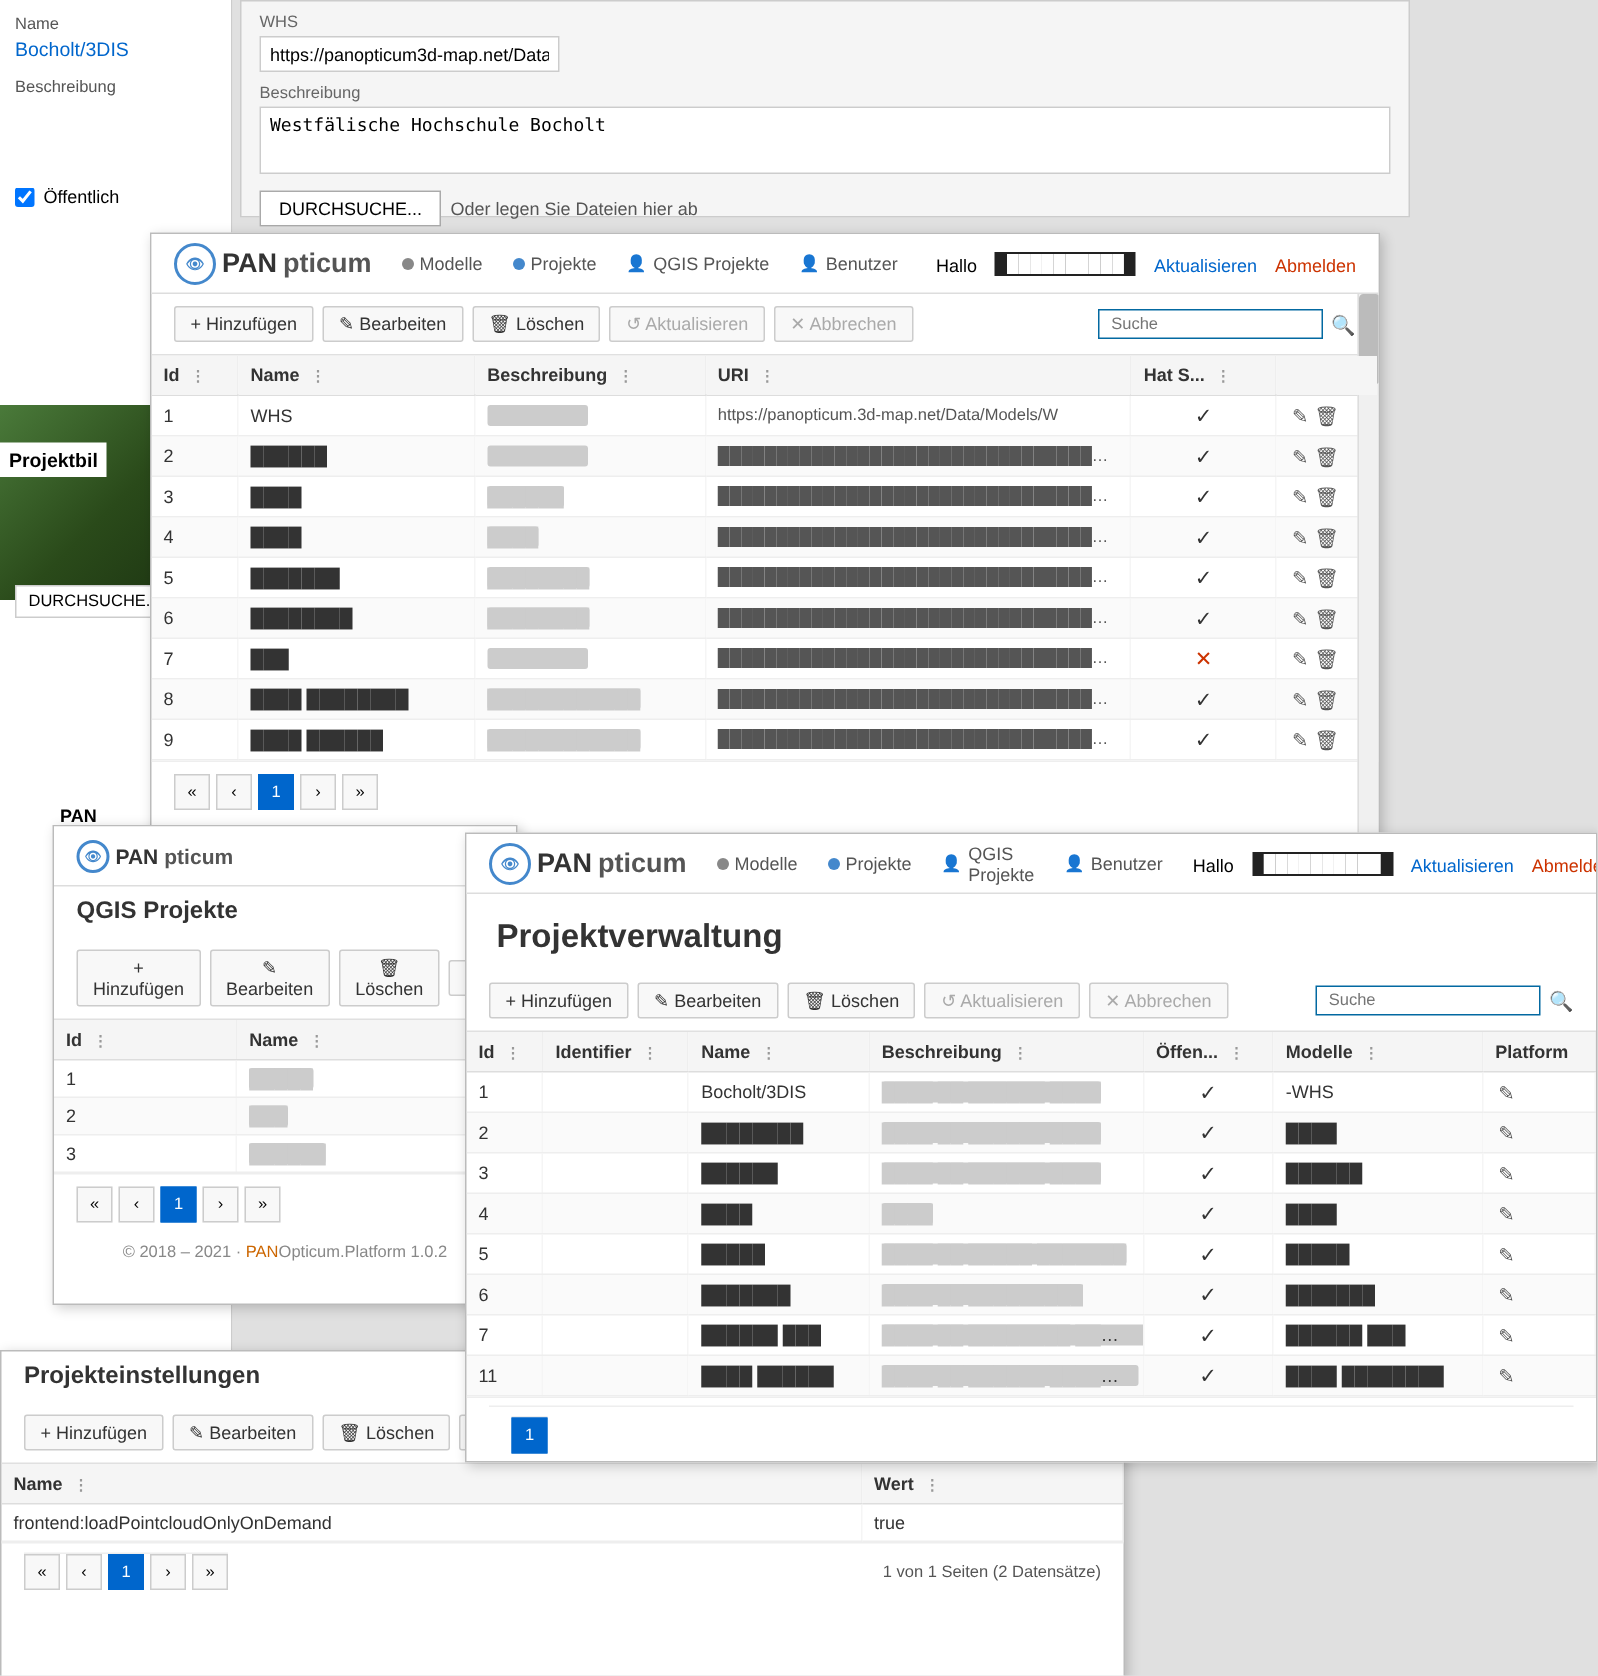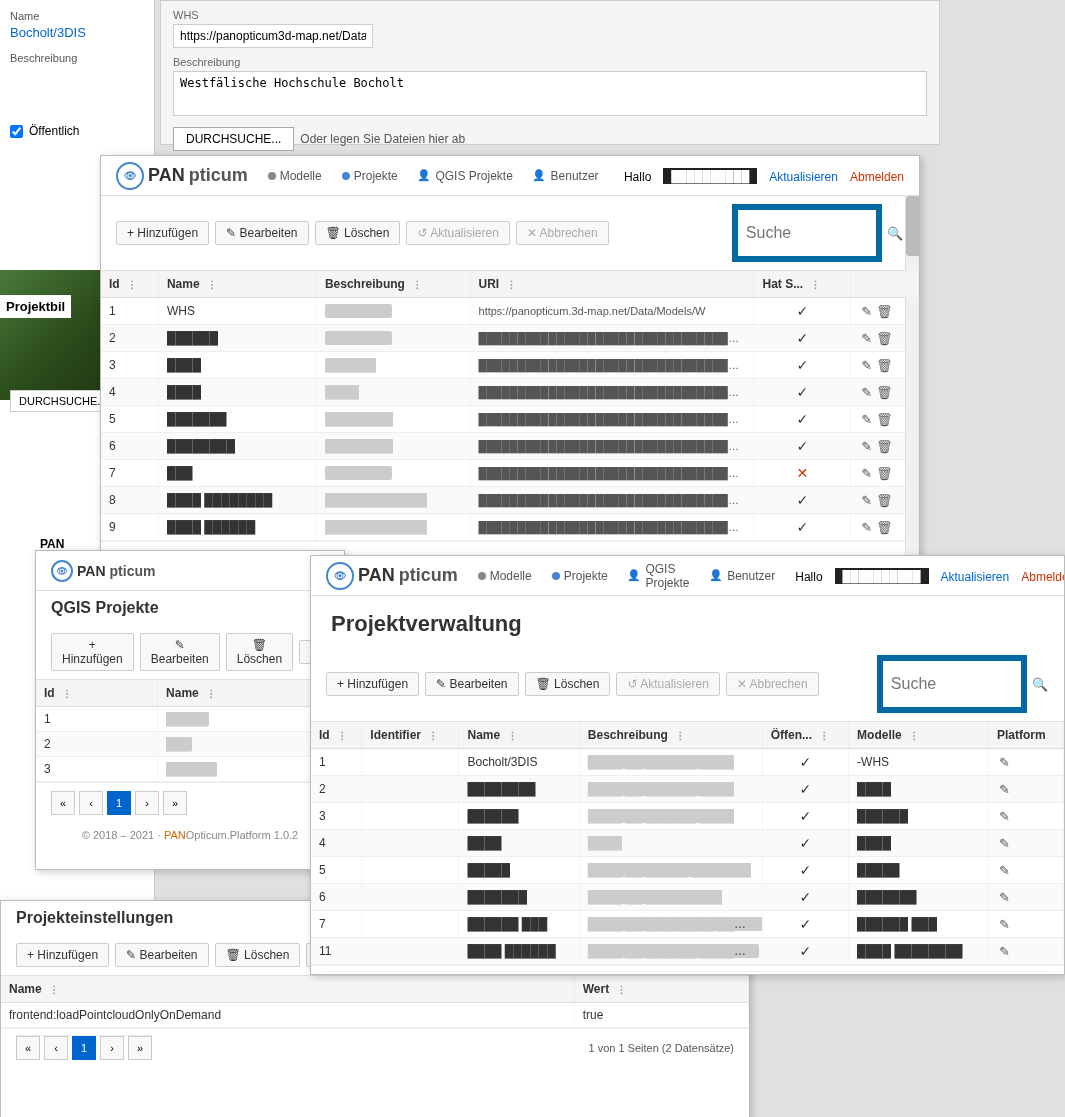--- a/index.html
+++ b/index.html
@@ -95,22 +95,22 @@
       display: flex; align-items: center; gap: 6px; padding: 8px 15px;
       border-bottom: 1px solid #e0e0e0;
     }
     .toolbar .tb-btn {
       display: flex; align-items: center; gap: 4px; padding: 4px 10px;
       border: 1px solid #ccc; background: #f8f8f8; cursor: pointer;
       font-size: 12px; color: #333; border-radius: 2px;
     }
     .toolbar .tb-btn.disabled { color: #aaa; cursor: default; }
     .toolbar .search-box {
-      margin-left: auto; border: 6px solid #0369a1; padding: 14px 8px;
-      font-size: 16px; width: 150px; background: #fff;
+      margin-left: auto; border: 1px solid #0369a1; padding: 3px 8px;
+      font-size: 11px; width: 150px; background: #fff;
     }
 
     
     .data-table { width: 100%; border-collapse: collapse; font-size: 12px; }
     .data-table th {
       background: #f5f5f5; border-bottom: 1px solid #ddd; border-right: 1px solid #eee;
       padding: 6px 8px; text-align: left; font-weight: bold; color: #333;
       position: relative;
     }
     .data-table th .col-menu { color: #999; font-size: 10px; margin-left: 4px; cursor: pointer; }

